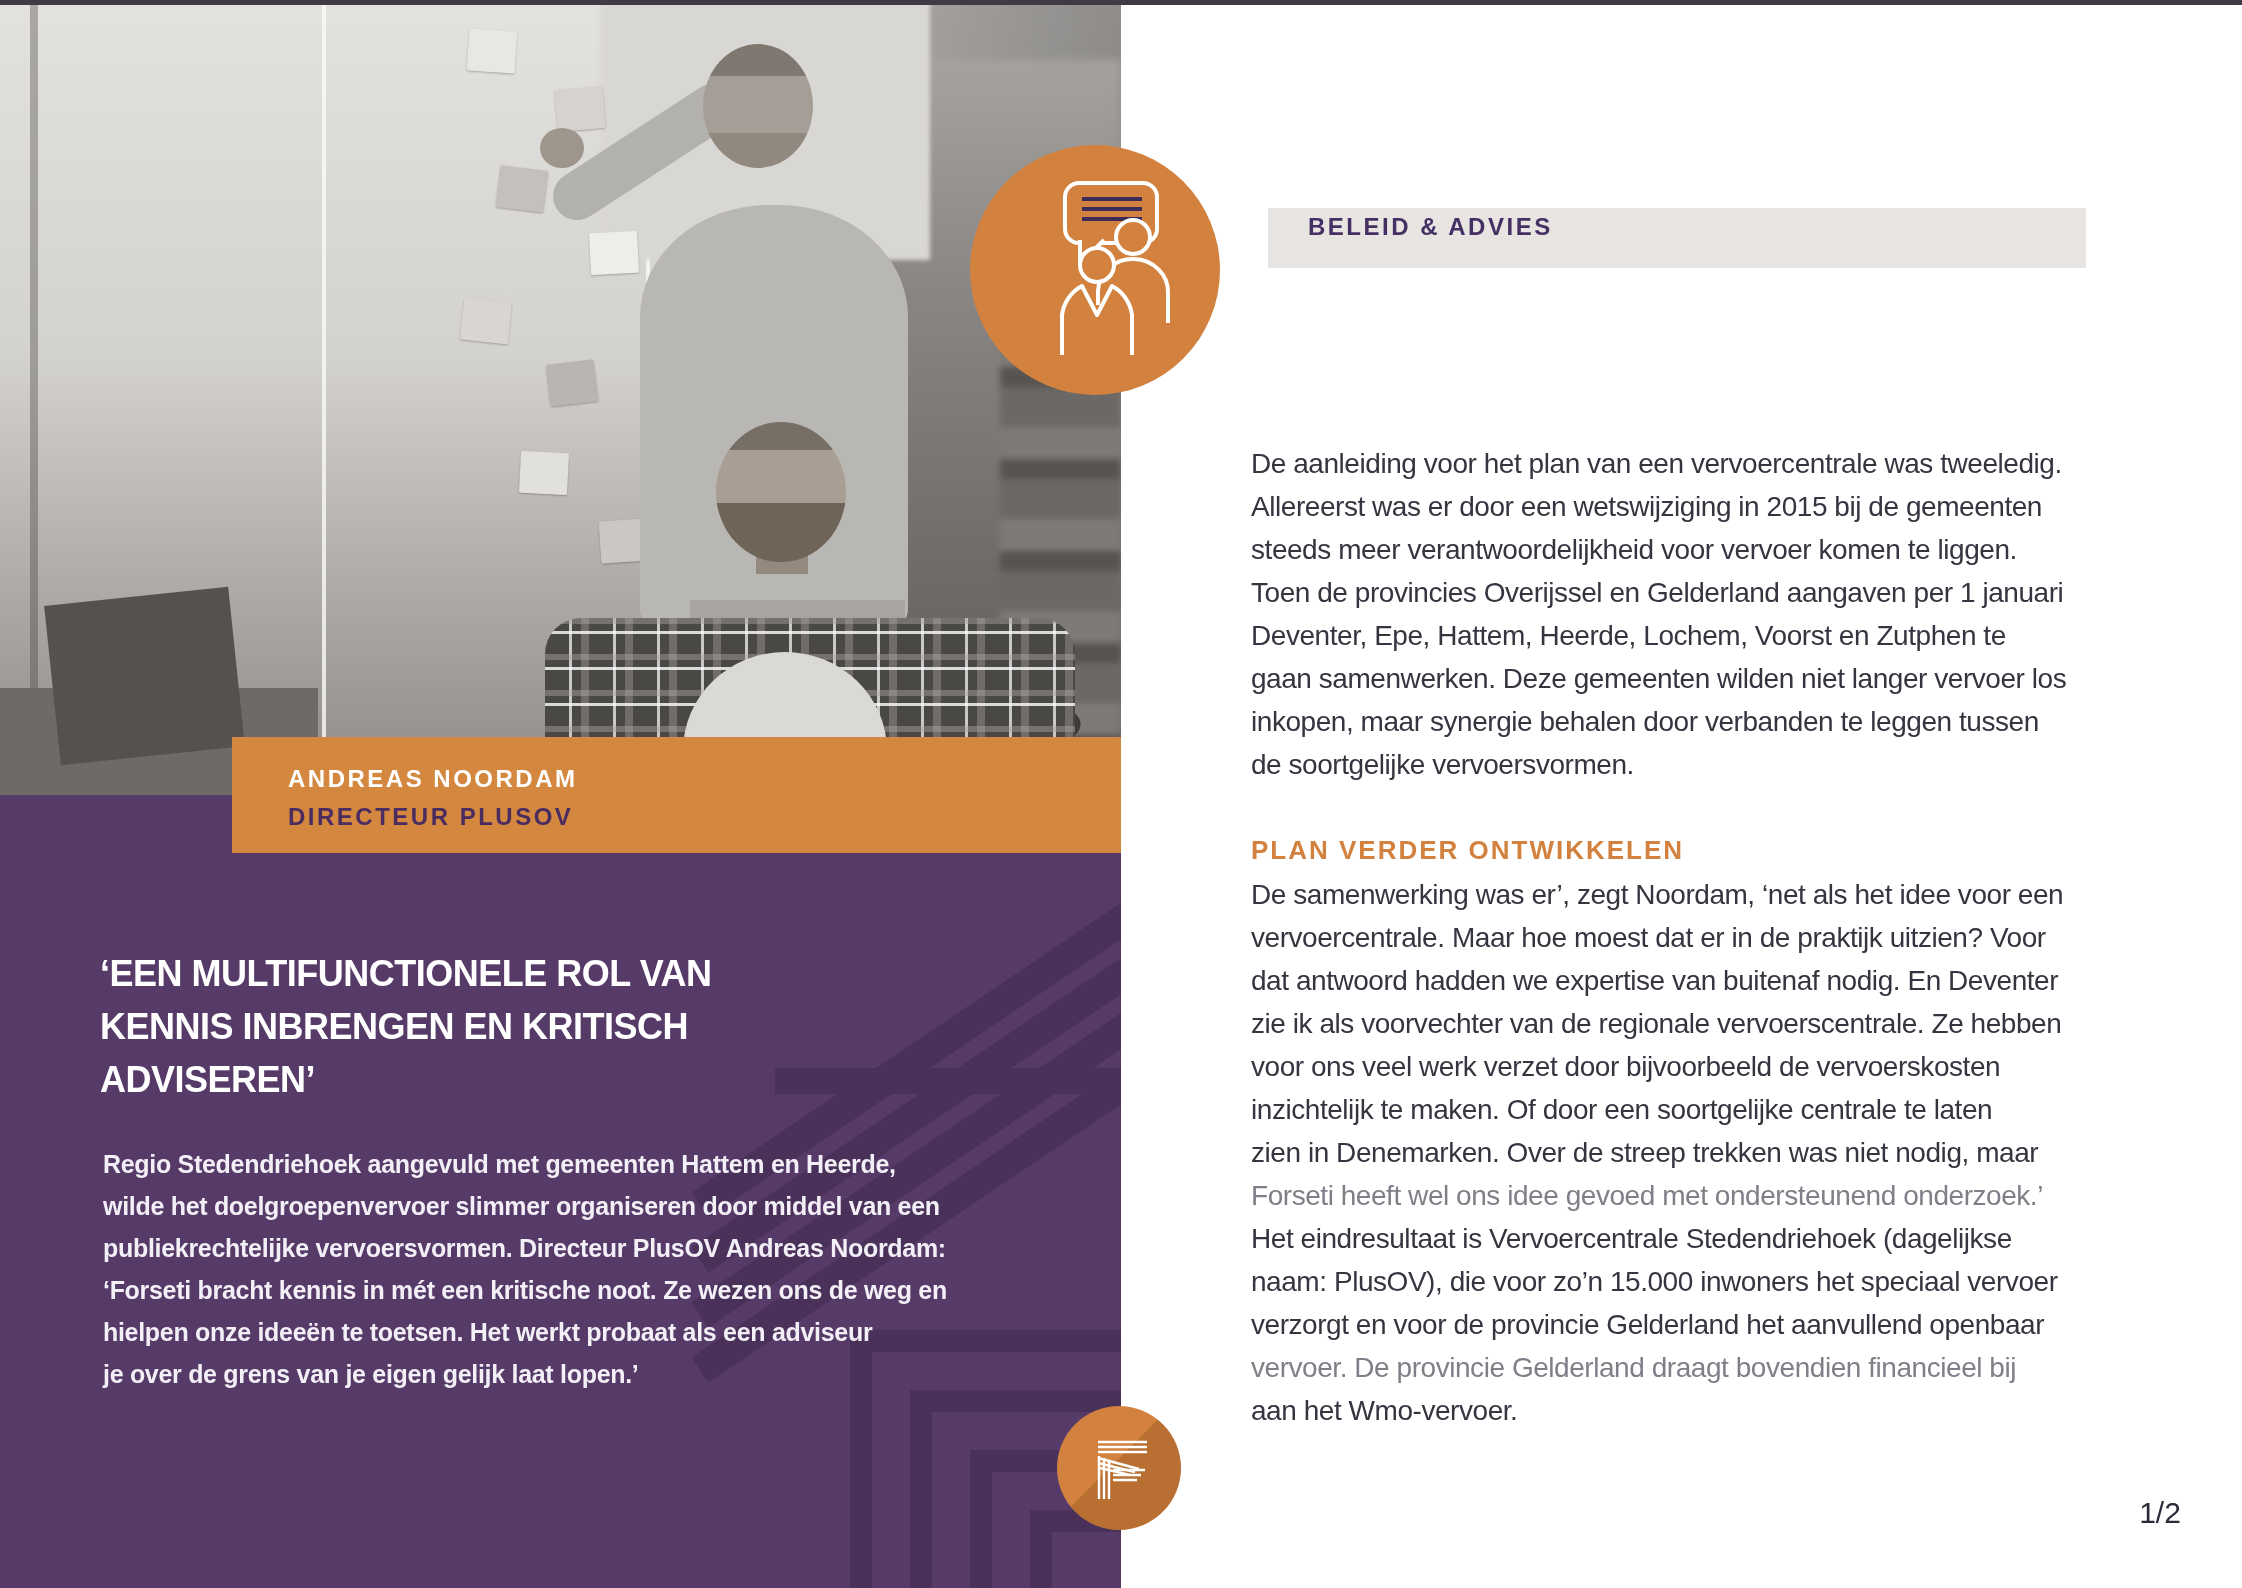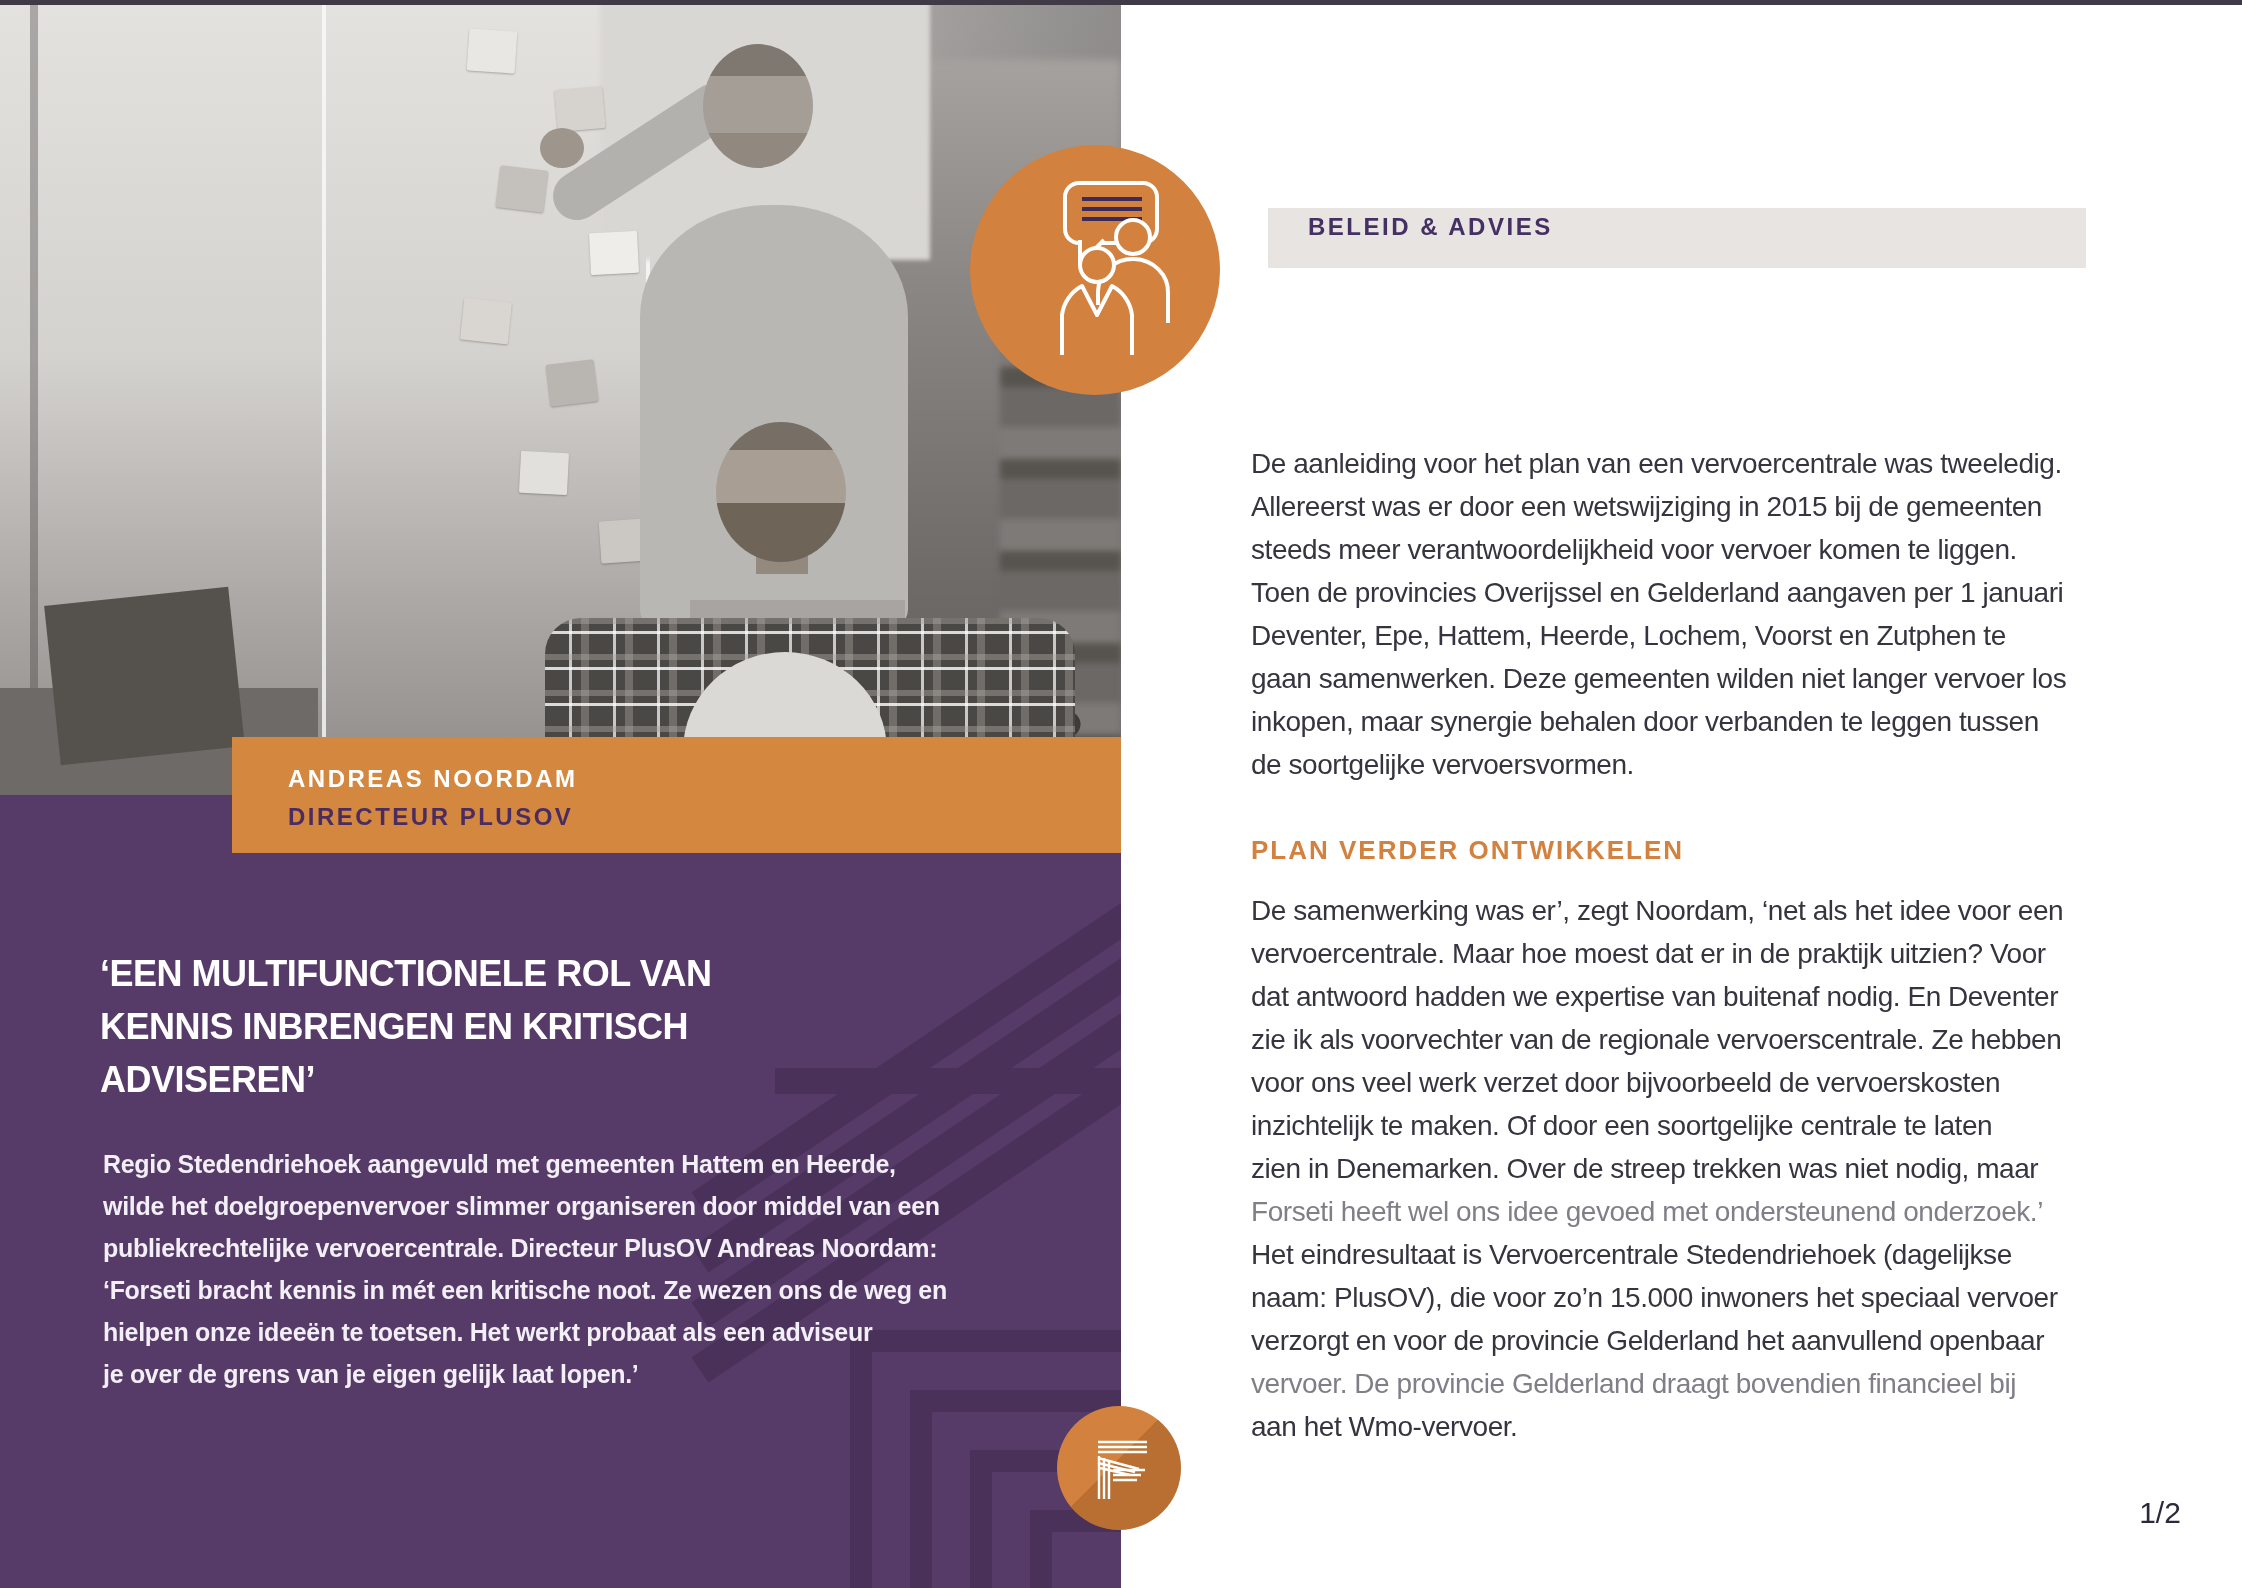--- a/index.html
+++ b/index.html
@@ -75,21 +75,21 @@
   .category-bar{position:absolute;left:1268px;top:208px;width:818px;height:60px;
     background:var(--gray_bar,#e7e4e2);}
   .category-label{position:absolute;left:40px;top:5px;color:var(--eggplant_heading,#453064);
     font-weight:bold;font-size:24px;letter-spacing:2.5px;}
 
   .article{position:absolute;left:1251px;top:442px;width:900px;color:var(--body_text,#36343f);}
   .t-line{font-size:28px;line-height:43px;letter-spacing:-0.45px;white-space:nowrap;}
   .t-line.light{color:var(--body_text_light,#817e88);}
   .section-heading{margin-top:49px;height:34px;color:var(--accent_orange,#d2823e);
     font-weight:bold;font-size:26px;letter-spacing:2px;}
-  .p2{margin-top:20px;}
+  .p2{margin-top:4px;}
 
   .page-number{position:absolute;left:2120px;top:1496px;width:80px;text-align:center;
     color:var(--page_number,#2b2a38);font-size:30px;}
 
   
   .circle-top{position:absolute;left:970px;top:145px;width:250px;height:250px;border-radius:50%;
     background:var(--accent_orange,#d2823e);z-index:35;}
   .circle-logo{position:absolute;left:1057px;top:1406px;width:124px;height:124px;border-radius:50%;
     background:var(--accent_orange,#d2823e);overflow:hidden;z-index:35;}
   .circle-logo::after{content:"";position:absolute;inset:0;
@@ -149,21 +149,21 @@
     <div class="pat-corner" style="left:1030px;top:715px;width:69px;height:56px;"></div>
 
     <div class="quote-heading">
         <div class="qh-line">‘EEN MULTIFUNCTIONELE ROL VAN</div>
         <div class="qh-line">KENNIS INBRENGEN EN KRITISCH</div>
         <div class="qh-line">ADVISEREN’</div>
       </div>
     <div class="quote-body">
         <div class="qb-line">Regio Stedendriehoek aangevuld met gemeenten Hattem en Heerde,</div>
         <div class="qb-line">wilde het doelgroepenvervoer slimmer organiseren door middel van een</div>
-        <div class="qb-line">publiekrechtelijke vervoercentrale. Directeur PlusOV Andreas Noordam:</div>
+        <div class="qb-line">publiekrechtelijke vervoersvormen. Directeur PlusOV Andreas Noordam:</div>
         <div class="qb-line">‘Forseti bracht kennis in mét een kritische noot. Ze wezen ons de weg en</div>
         <div class="qb-line">hielpen onze ideeën te toetsen. Het werkt probaat als een adviseur</div>
         <div class="qb-line">je over de grens van je eigen gelijk laat lopen.’</div>
       </div>
   </div>
 
   <div class="banner">
     <div class="banner-name">ANDREAS NOORDAM</div>
     <div class="banner-role">DIRECTEUR PLUSOV</div>
   </div>

